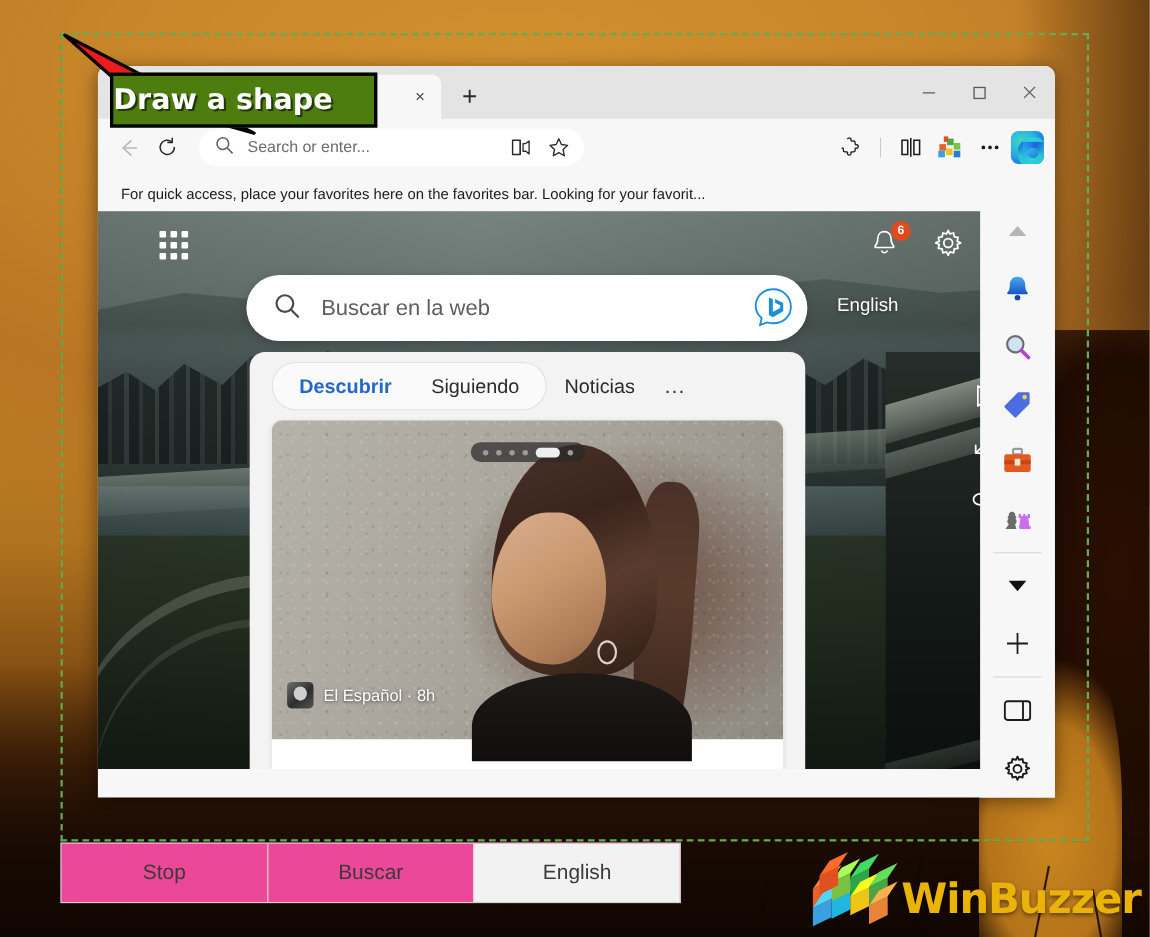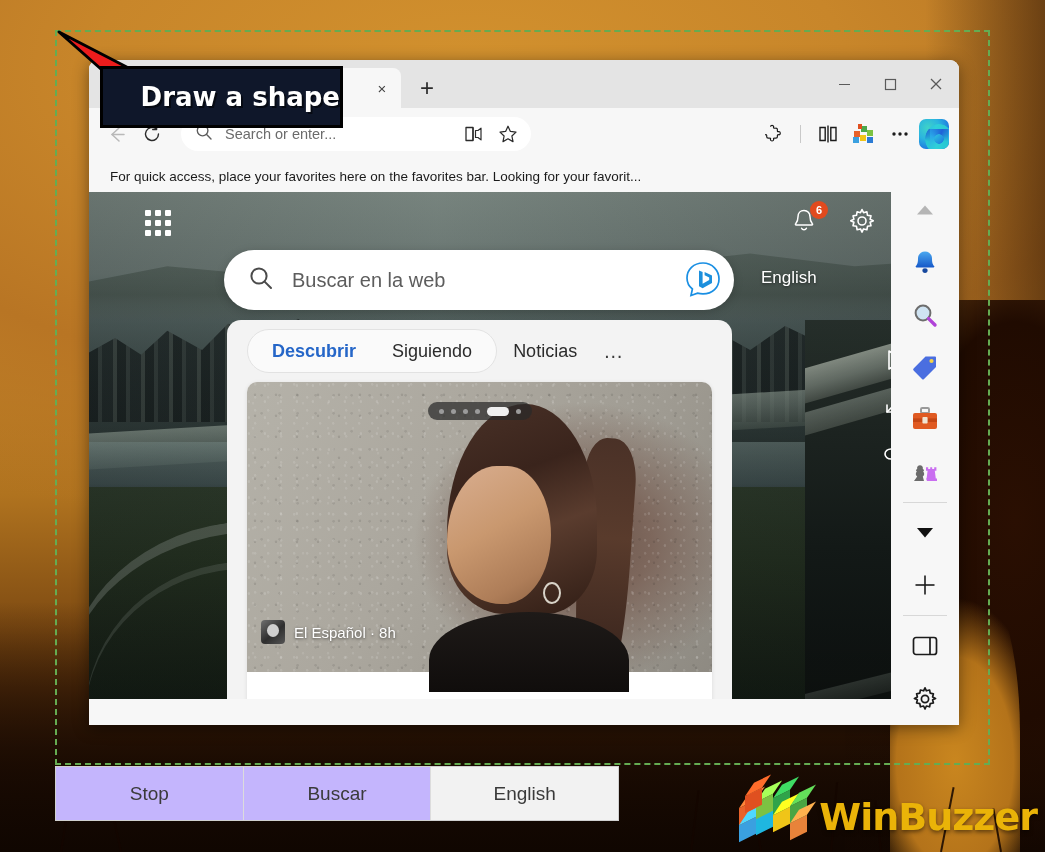--- a/index.html
+++ b/index.html
@@ -380,34 +380,34 @@
   }
   .sb-item {
     width: 44px; height: 44px; margin: 8px 0; border-radius: 8px;
     display:flex; align-items:center; justify-content:center; font-size: 24px;
   }
   .sb-divider { width: 44px; height: 1px; background: #d8d8d8; margin: 4px 0; }
 
   
   #annotation { position:absolute; left: 55px; top: 28px; width: 320px; height: 100px; }
   #ann-label {
-    position:absolute; left: 45px; top: 38px; width: 243px; height: 62px;
-    background: #0f172a; border: 3px solid #000;
-    display:flex; align-items:center; justify-content:flex-end;
+    position:absolute; left: 45px; top: 38px; width: 243px; height: 50px;
+    background: #4d7c0f; border: 3px solid #000;
+    display:flex; align-items:center; justify-content:flex-start;
   }
   #ann-label span {
     color: #fff; font-size: 26px; font-weight: 700;
     font-family: "DejaVu Sans", sans-serif;
     text-shadow: 2px 2px 0 rgba(0,0,0,.55);
   }
 
   
   #recorder {
     position: absolute; left: 55px; top: 766px; width: 564px; height: 55px;
-    background: #c4b5fd; border: 1px solid #d0d0d0; display: flex;
+    background: #ec4899; border: 1px solid #d0d0d0; display: flex;
   }
   .rec-btn {
     flex: 1; display:flex; align-items:center; justify-content:center;
     font-size: 19px; color: #3a3a3a; border-right: 1px solid #dcdcdc;
     font-family: "Liberation Sans", sans-serif;
   }
   .rec-btn:last-child { border-right: none; background: #f2f2f2; }
 
   
   #winbuzzer { position:absolute; right: 8px; bottom: 4px; height: 62px; display:flex; align-items:center; gap: 6px; }

